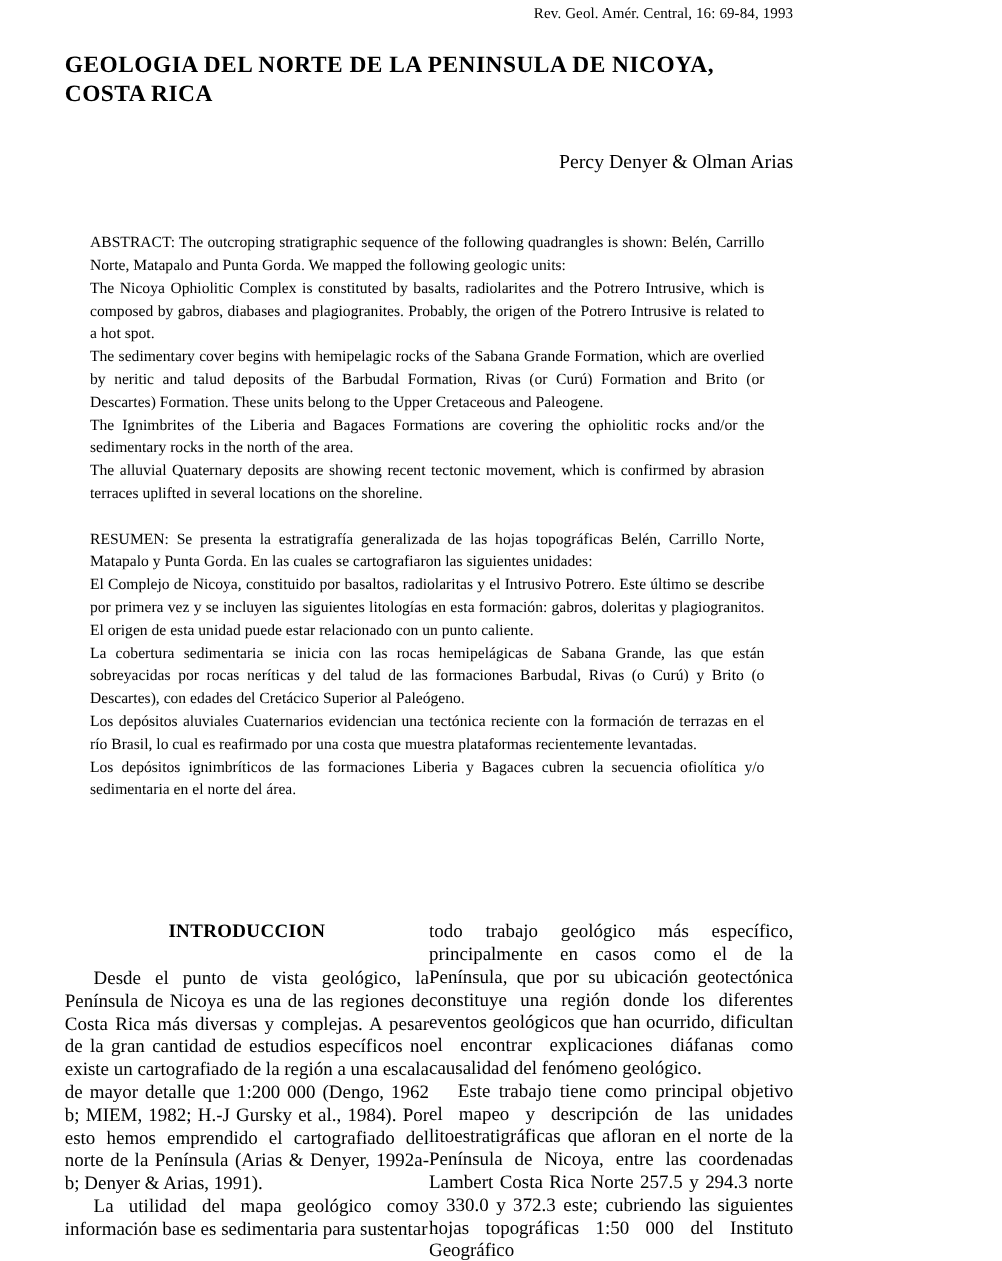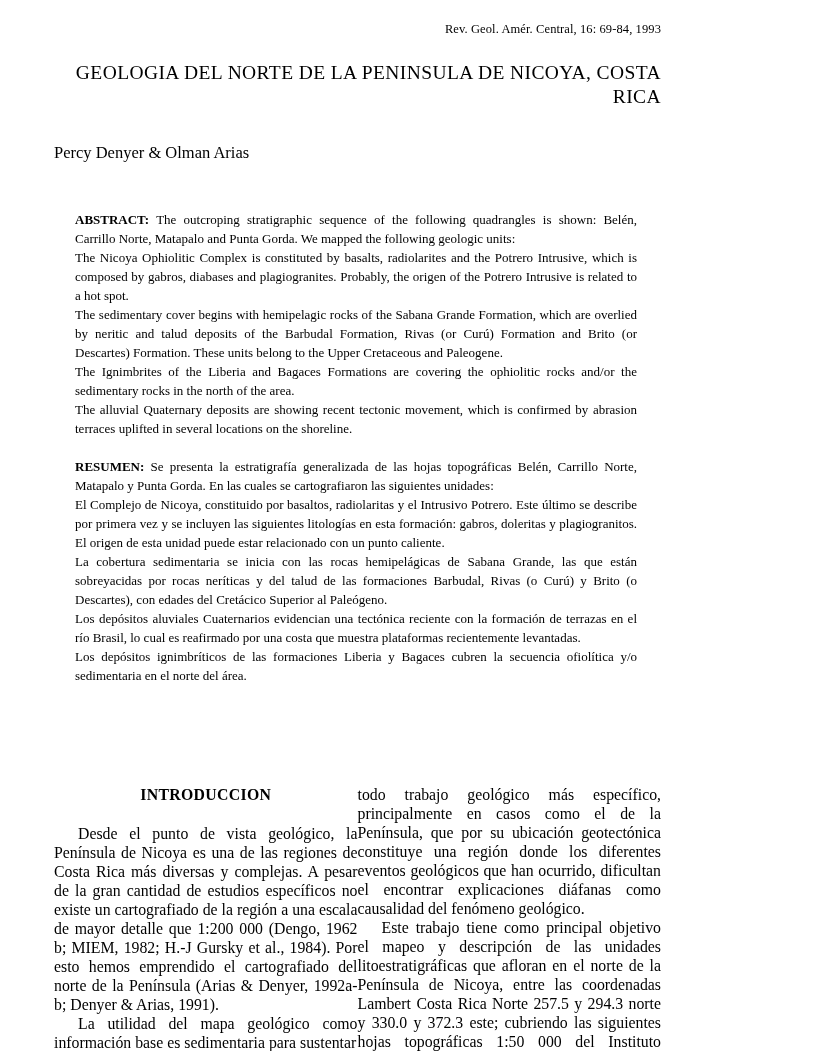--- a/index.html
+++ b/index.html
@@ -8,52 +8,52 @@
     background: #ffffff;
   }
   .page {
     position: relative;
     width: 707px;
     height: 1051px;
     box-sizing: border-box;
     background: #ffffff;
     color: #000000;
     font-family: "Liberation Serif", "DejaVu Serif", serif;
-    padding: 22px 46px 0 54px;
+    padding: 4px 46px 0 54px;
     overflow: hidden;
   }
   .journal-ref {
     text-align: right;
     font-size: 12.5px;
     line-height: 15px;
     letter-spacing: 0.1px;
   }
   .title {
     margin: 24px 0 0 0;
-    text-align: right;
+    text-align: left;
     font-size: 19.5px;
-    font-weight: normal;
+    font-weight: bold;
     letter-spacing: 0.4px;
     line-height: 24px;
   }
   .authors-block {
     margin-top: 30px;
-    text-align: left;
+    text-align: right;
     font-size: 16.5px;
     line-height: 27px;
   }
   .abstract-block {
     margin: 44px 24px 0 21px;
     font-size: 13px;
     line-height: 19px;
     text-align: justify;
   }
   .abstract-block p { margin: 0; }
   .resumen-block { margin-top: 19px; }
-  .lbl { font-weight: bold; }
+  .lbl { font-weight: normal; }
   .columns {
     display: flex;
     margin-top: 100px;
   }
   .col {
     flex: 1 1 0;
     font-size: 15.8px;
     line-height: 19px;
     text-align: justify;
   }

